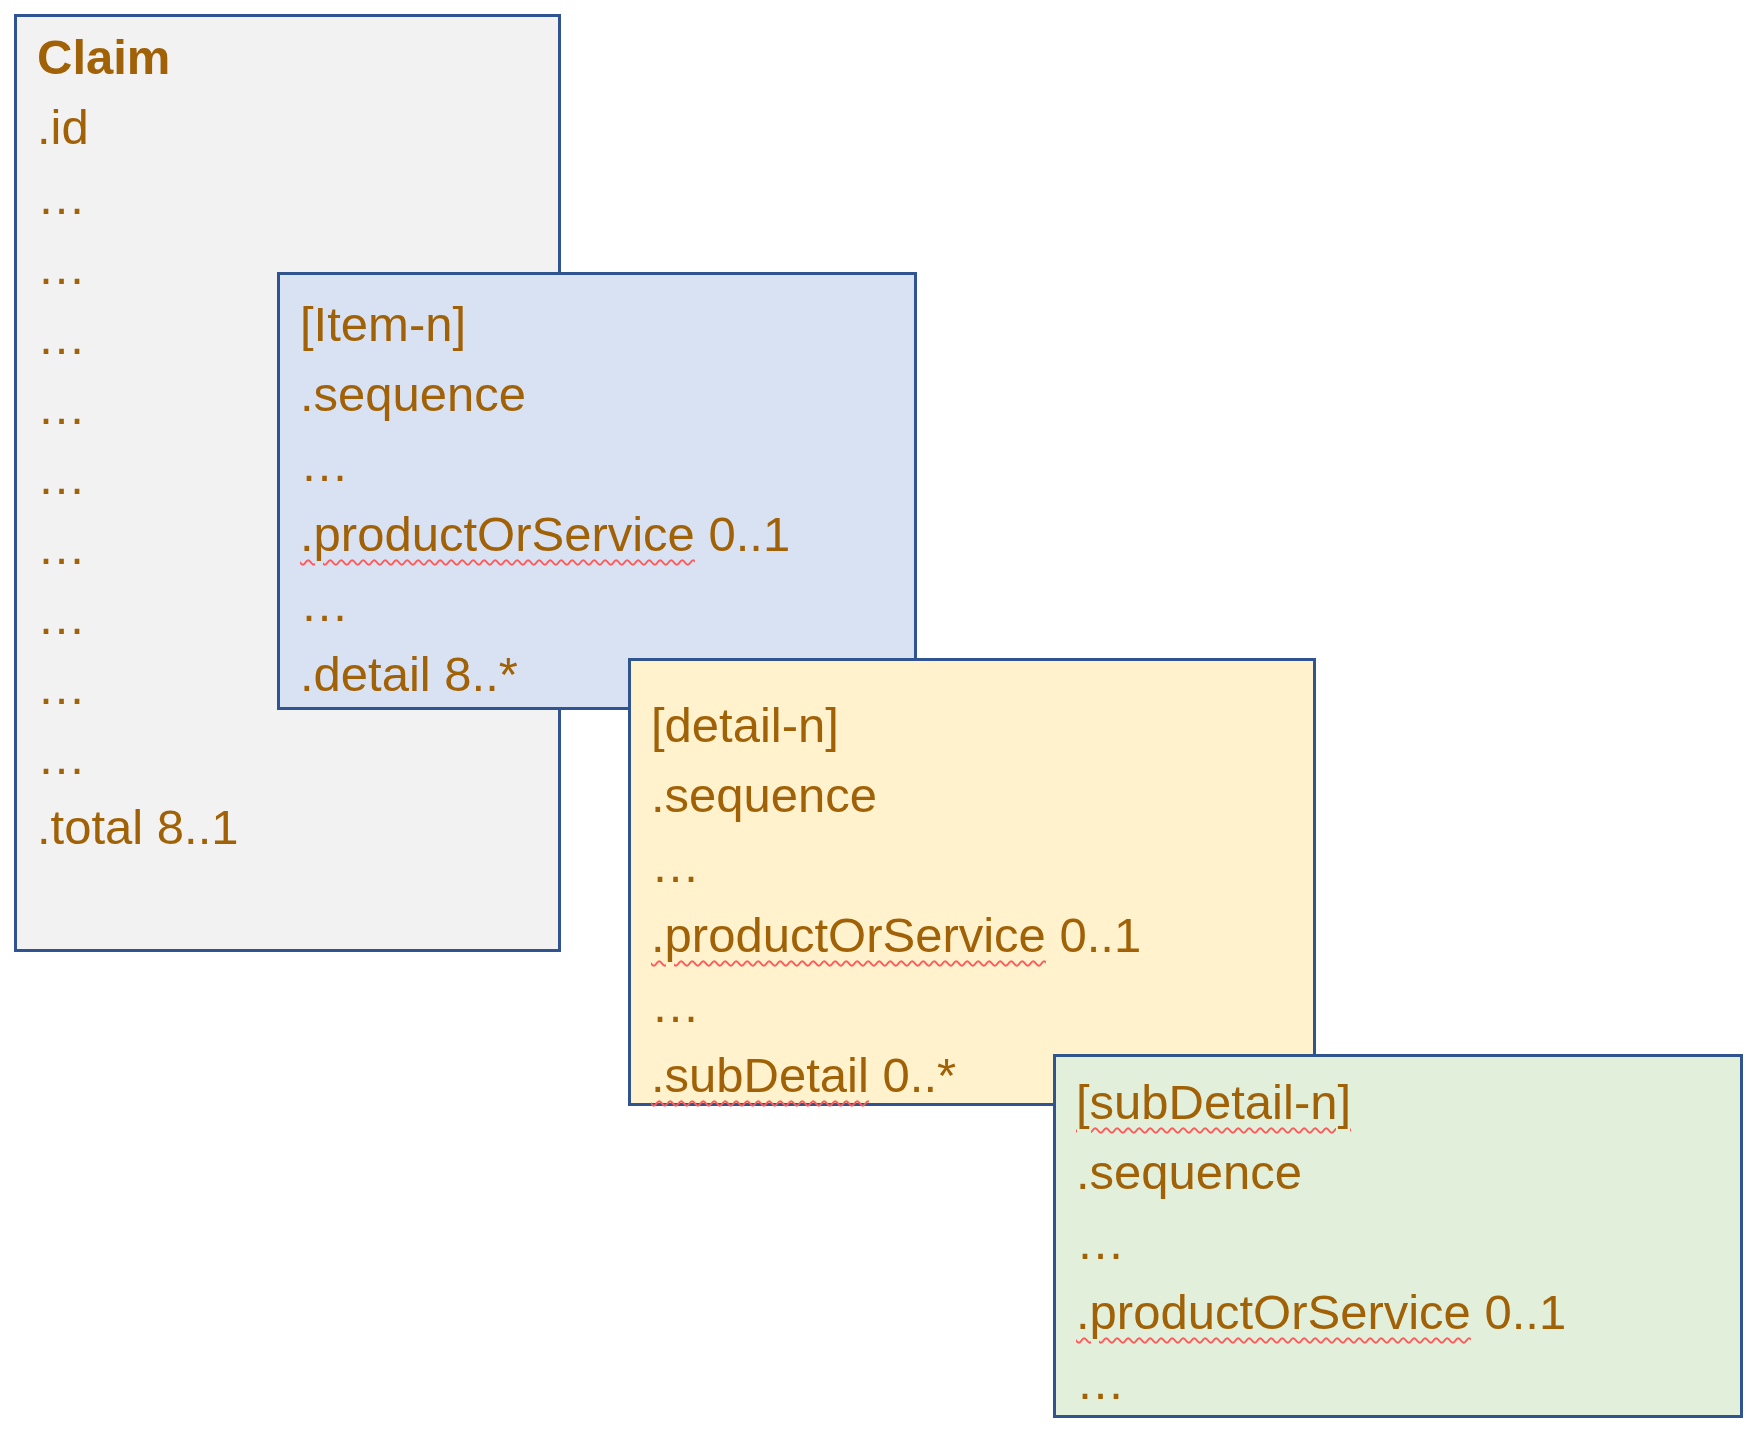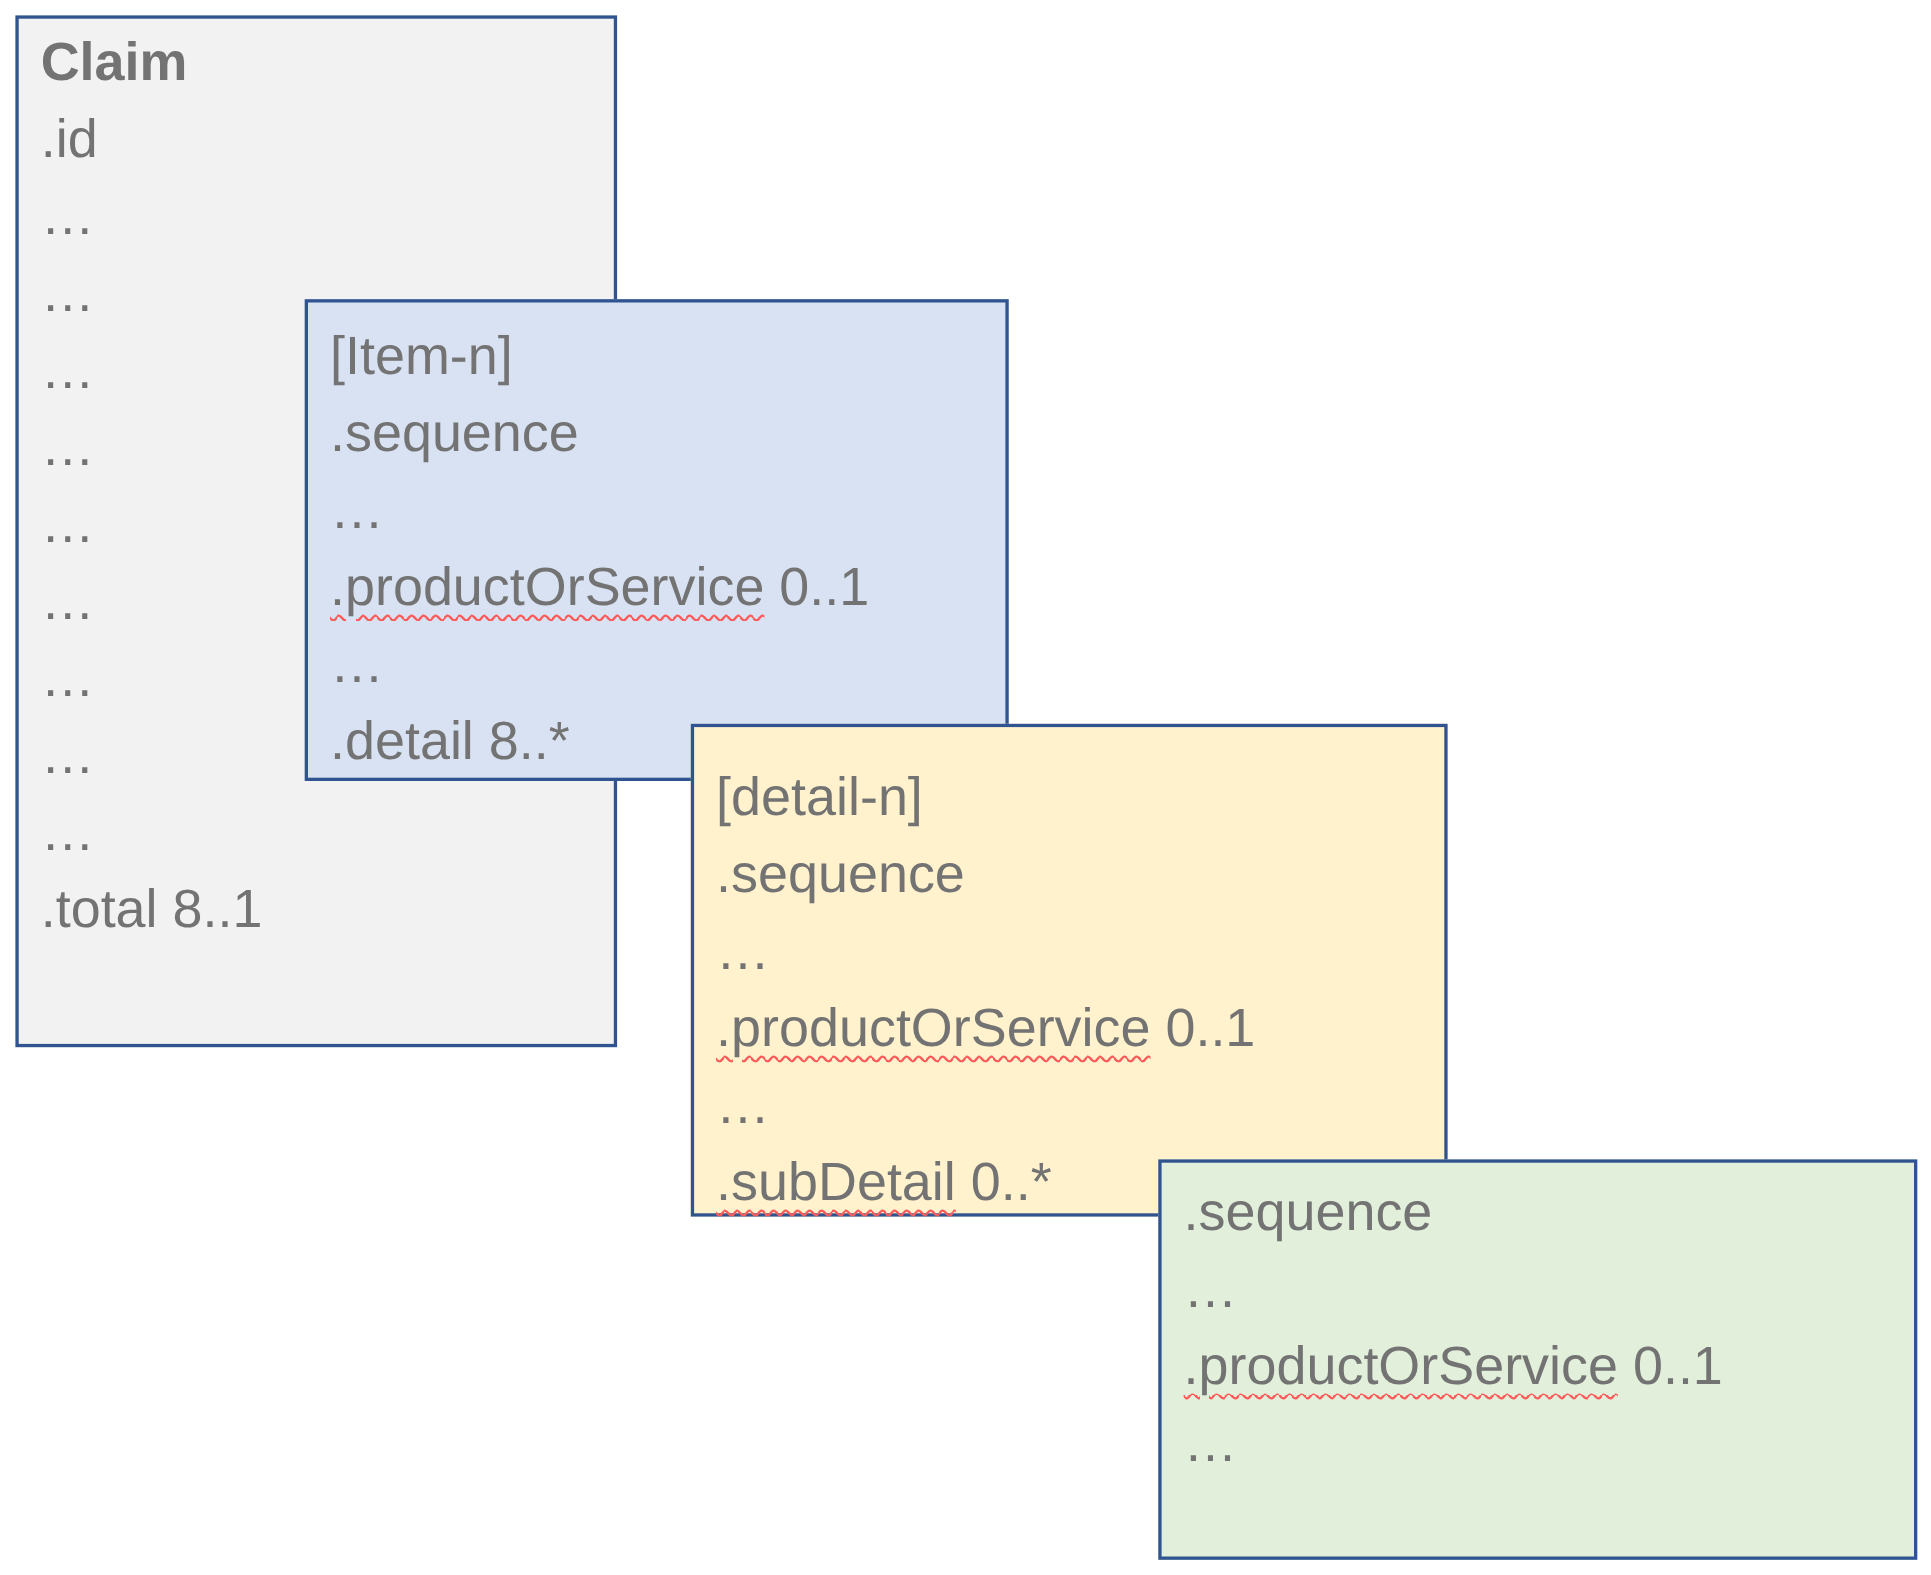--- a/index.html
+++ b/index.html
@@ -1,21 +1,21 @@
 <!DOCTYPE html>
 <html><head>
 <meta charset="utf-8">
 <style>
   html,body{margin:0;padding:0;background:#ffffff;}
   .canvas{
     position:relative;
     width:1755px;height:1432px;
     background:#ffffff;
     font-family:"Liberation Sans", sans-serif;
-    color:#737373;
+    color:#a16207;
     overflow:hidden;
   }
   .box{
     position:absolute;
     box-sizing:border-box;
     border:3px solid #2F5490;
     padding-left:20px;
     padding-right:10px;
   }
   .box .title, .box .line{
@@ -80,19 +80,20 @@
   <div class="box detail-box">
     <div class="title">[detail-n]</div>
     <div class="line"><span>.sequence</span><span></span></div>
     <div class="line"><span>…</span><span></span></div>
     <div class="line"><span class="sq">.productOrService</span><span> 0..1</span></div>
     <div class="line"><span>…</span><span></span></div>
     <div class="line"><span class="sq">.subDetail</span><span> 0..*</span></div>
   </div>
 
   <div class="box subdetail-box">
+    <div class="title sq">[subDetail-n]</div>
     <div class="line"><span>.sequence</span><span></span></div>
     <div class="line"><span>…</span><span></span></div>
     <div class="line"><span class="sq">.productOrService</span><span> 0..1</span></div>
     <div class="line"><span>…</span><span></span></div>
   </div>
 
 </div>
 
 </body></html>

